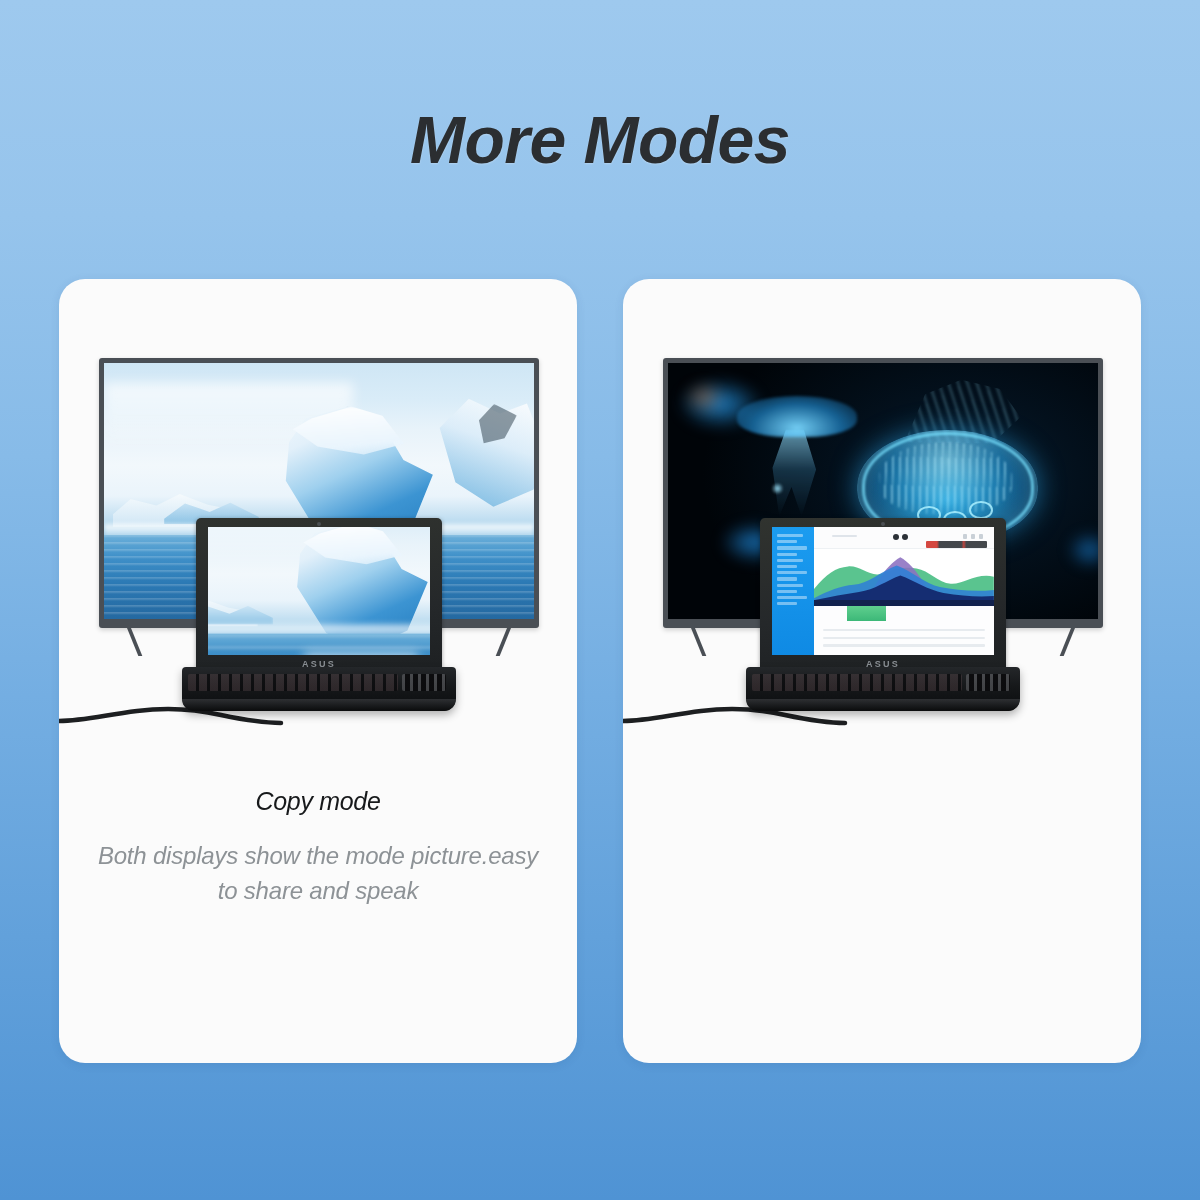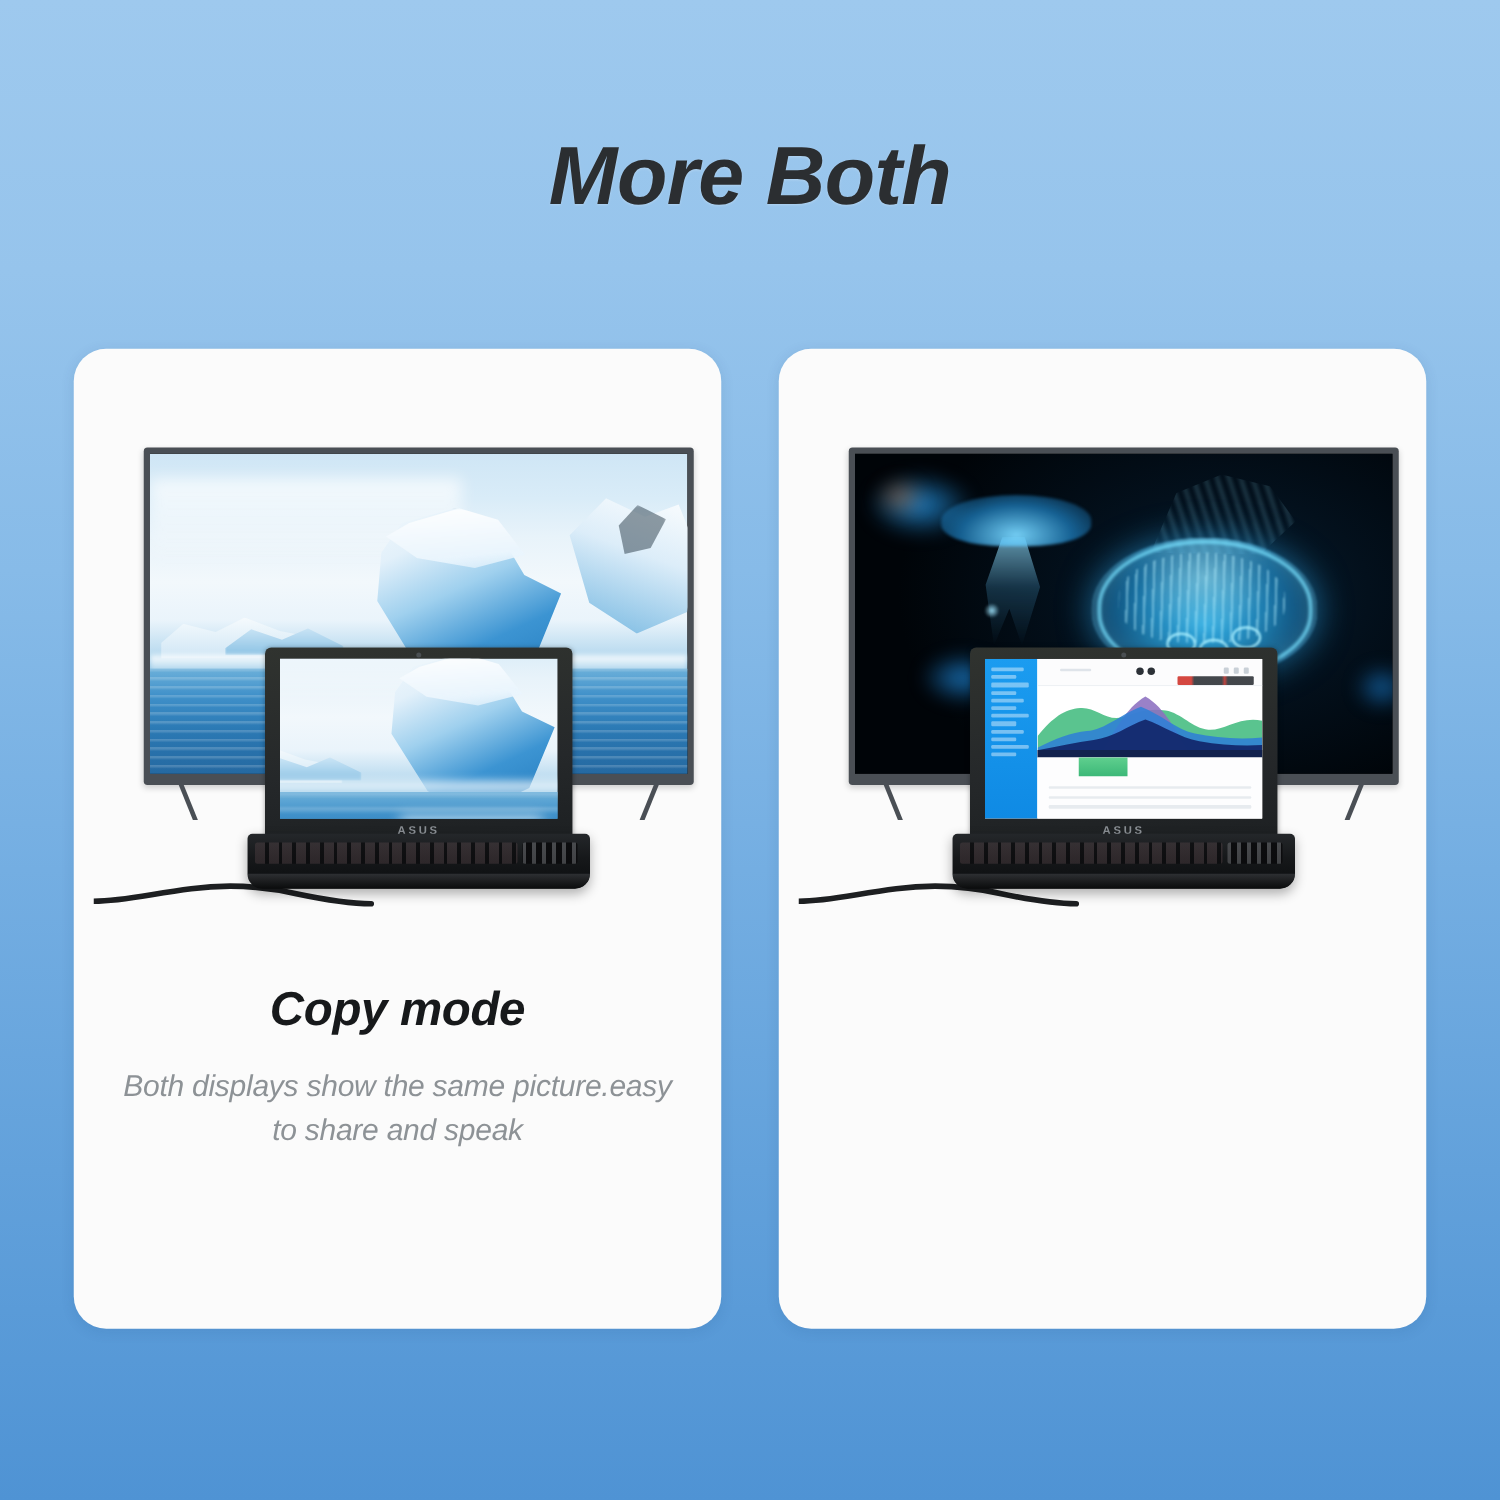--- a/index.html
+++ b/index.html
@@ -47,21 +47,21 @@
     border-radius:26px;
     overflow:hidden;
     box-shadow:0 2px 10px rgba(20,60,110,.10);
   }
   .card.left  { left:59px; }
   .card.right { left:623px; }
 
   
   .scene {
     position:absolute;
-    top:0; left:16px; width:518px; height:500px;
+    top:0; left:0; width:518px; height:500px;
   }
 
   
   .tv {
     position:absolute;
     left:40px; top:79px;
     width:440px; height:270px;
     background:#4a4f55;
     padding:5px 5px 9px 5px;
     border-radius:3px;
@@ -322,34 +322,34 @@
 
   
   .cable{ position:absolute; left:0; top:400px; width:260px; height:60px; }
 
   
   .card-text{
       position:absolute; left:0; top:508px; width:518px;
       padding:0 34px; text-align:center;
   }
   .mode-title{
-      font-size:38px; font-weight:bold; font-style:italic;
+      font-size:25px; font-weight:normal; font-style:italic;
       color:#17191b; letter-spacing:-0.3px; margin-bottom:23px;
       font-family:"Liberation Sans", sans-serif;
   }
   .mode-desc{
       font-size:24px; font-style:italic; color:#8d9296;
       line-height:1.44; letter-spacing:-0.2px;
       font-family:"Liberation Sans", sans-serif;
   }
 </style>
 </head>
 <body>
 
-<div class="page-title">More Both</div>
+<div class="page-title">More Modes</div>
 
 <div class="cards">
 
   <div class="card left">
 
     <div class="scene">
 
       <div class="tv">
         <div class="tv-screen">
           <div class="art-iceberg">
@@ -397,21 +397,21 @@
           <div class="lt-brand">ASUS</div>
         </div>
         <div class="lt-base">
           <div class="lt-front-lip"></div>
         </div>
       </div>
     </div>
 
     <div class="card-text">
       <div class="mode-title">Copy mode</div>
-      <div class="mode-desc">Both displays show the same picture.easy to share and speak</div>
+      <div class="mode-desc">Both displays show the mode picture.easy to share and speak</div>
     </div>
   </div>
 
   <div class="card right">
 
     <div class="scene">
 
       <div class="tv">
         <div class="tv-screen">
           <div class="art-jelly">

